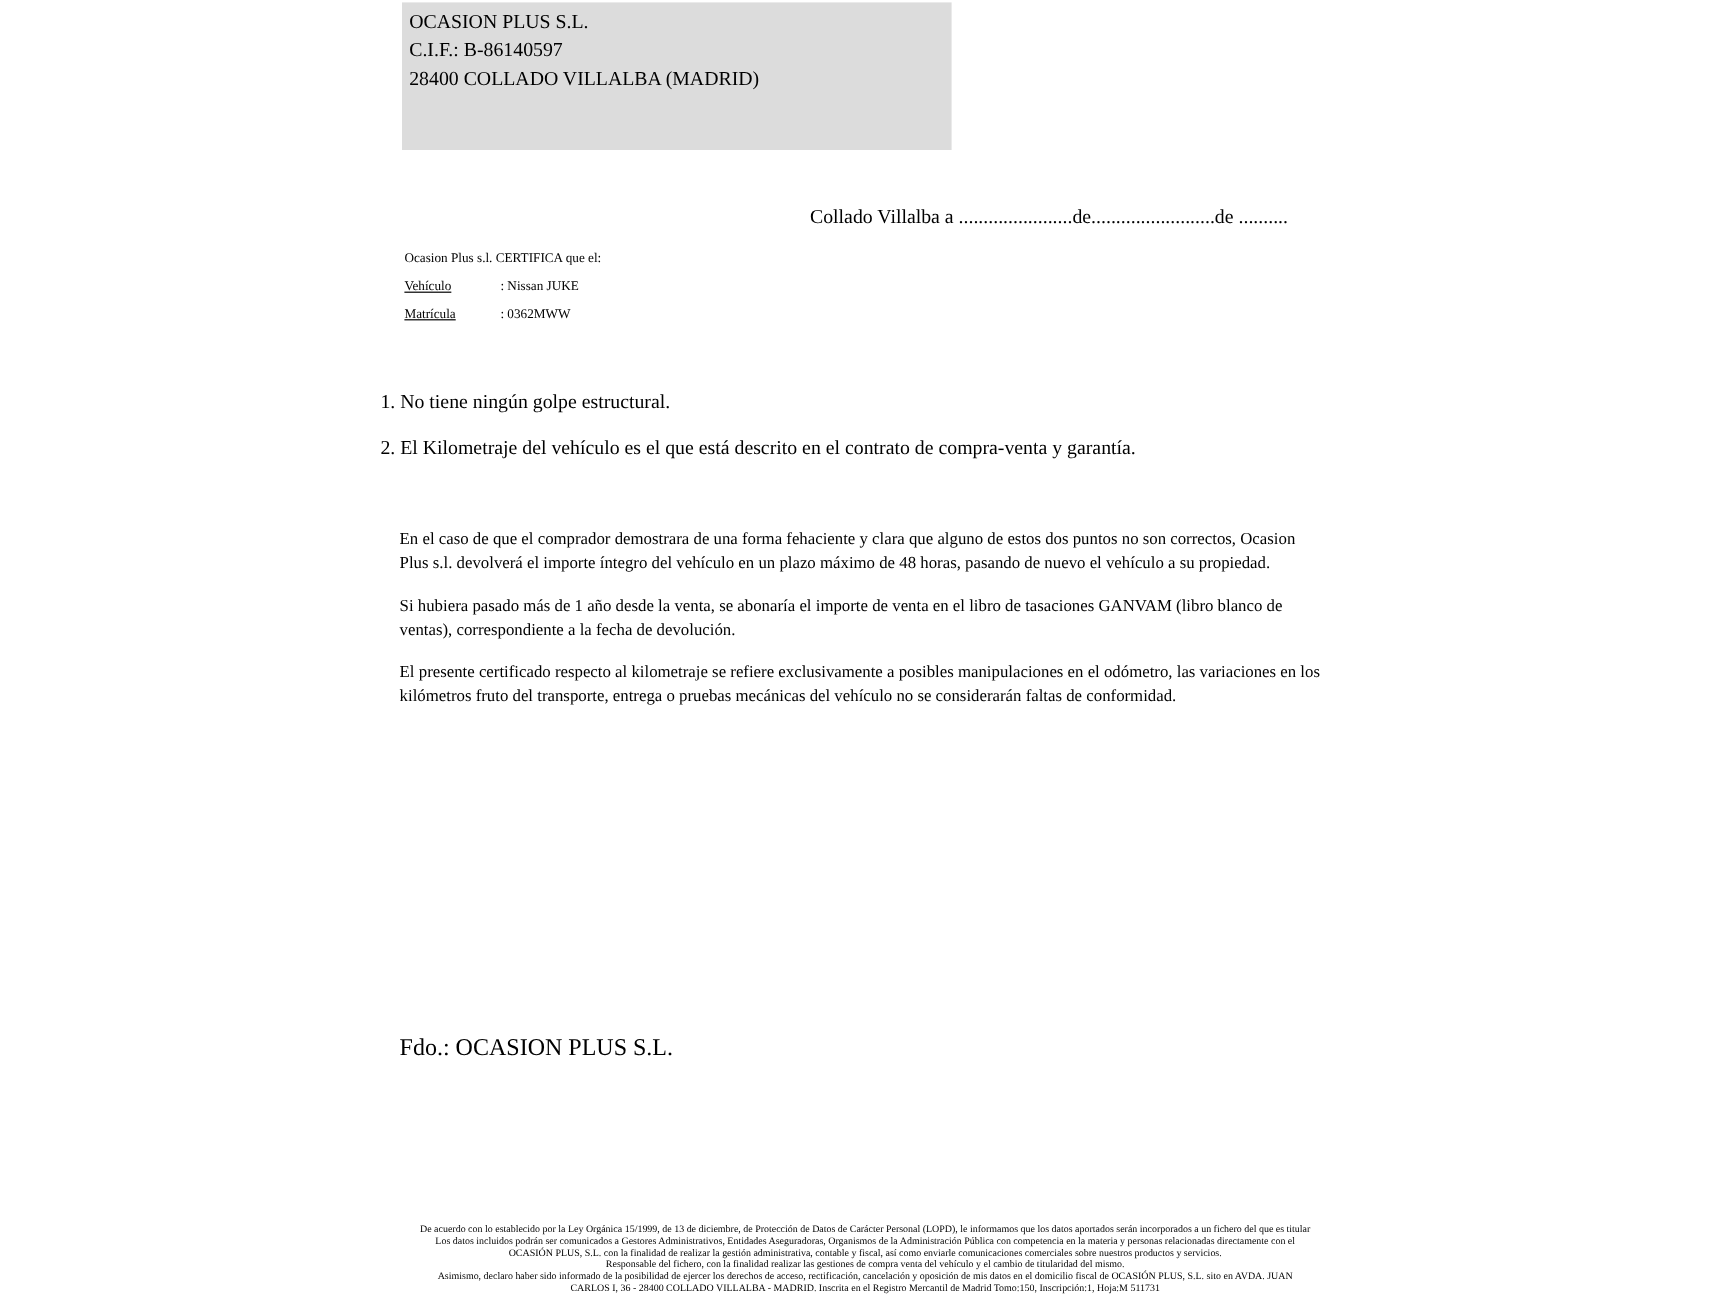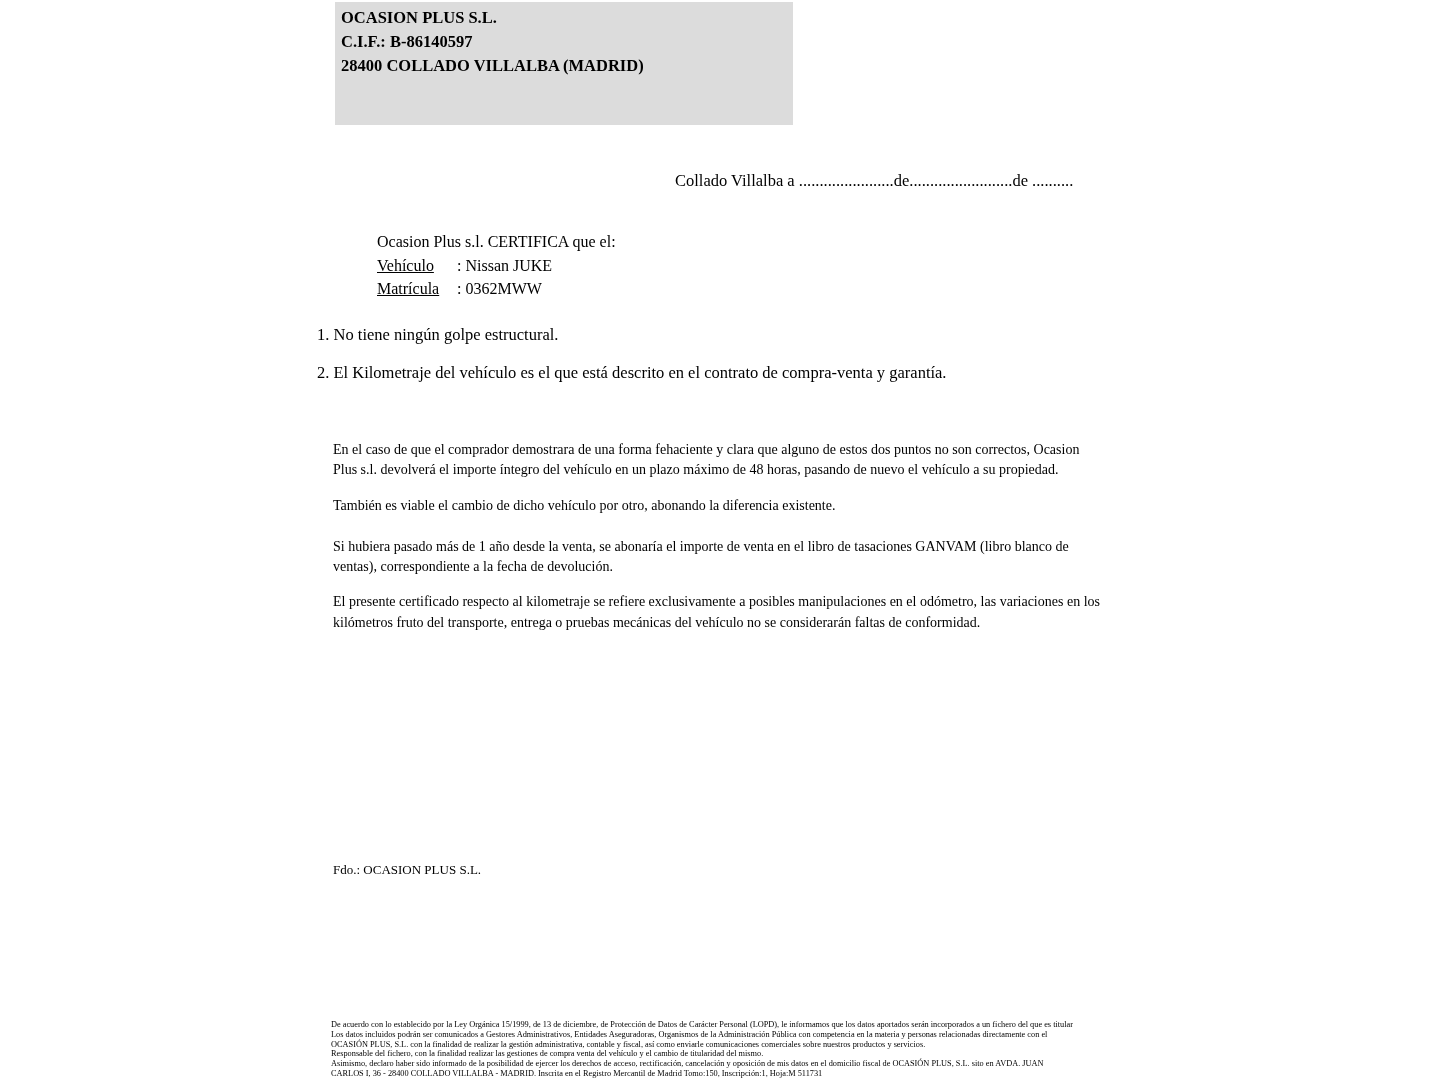--- a/index.html
+++ b/index.html
@@ -17,41 +17,40 @@
     position: absolute;
     left: 335px;
     top: 2px;
     width: 458px;
     height: 123px;
     background: #dcdcdc;
     box-sizing: border-box;
     padding: 4px 0 0 6px;
   }
   .header-box .hline {
-    font-weight: bold;
+    font-weight: normal;
     font-size: 16.5px;
     line-height: 24px;
     white-space: nowrap;
   }
 
   .date-line {
     position: absolute;
     left: 675px;
     top: 171px;
     font-size: 16.5px;
     white-space: nowrap;
   }
 
   .cert-block {
     position: absolute;
     left: 337px;
-    top: 230px;
-    font-size: 16px;
+    top: 204px;
+    font-size: 11px;
     line-height: 23.5px;
-    margin-left: 40px;
   }
   .field-row { white-space: nowrap; }
   .field-label {
     display: inline-block;
     width: 80px;
     text-decoration: underline;
   }
 
   .points-block {
     position: absolute;
@@ -73,32 +72,32 @@
   }
   .main-text p { margin: 0 0 16px 0; }
   .main-text p + p { margin-top: 0; }
   .main-text .gap-sm { margin-bottom: 15px; }
   .main-text .gap-md { margin-bottom: 21px; }
 
   .signature {
     position: absolute;
     left: 333px;
     top: 862px;
-    font-size: 13px;
+    font-size: 20px;
   }
 
   .legal-footer {
     position: absolute;
     left: 331px;
     top: 1020px;
     width: 780px;
     font-size: 8.3px;
     line-height: 9.8px;
   }
-  .legal-footer .fline { white-space: nowrap; }
+  .legal-footer .fline { white-space: nowrap; text-align: center; }
 </style>
 </head>
 <body>
 
 <div class="header-box">
   <div class="hline">OCASION PLUS S.L.</div>
   <div class="hline">C.I.F.: B-86140597</div>
   <div class="hline">28400 COLLADO VILLALBA (MADRID)</div>
 </div>
 
@@ -114,21 +113,20 @@
   </div>
 </div>
 
 <div class="points-block">
   <div class="point">1. No tiene ningún golpe estructural.</div>
   <div class="point">2. El Kilometraje del vehículo es el que está descrito en el contrato de compra-venta y garantía.</div>
 </div>
 
 <div class="main-text">
   <p class="gap-sm">En el caso de que el comprador demostrara de una forma fehaciente y clara que alguno de estos dos puntos no son correctos, Ocasion Plus s.l. devolverá el importe íntegro del vehículo en un plazo máximo de 48 horas, pasando de nuevo el vehículo a su propiedad.</p>
-  <p class="gap-md">También es viable el cambio de dicho vehículo por otro, abonando la diferencia existente.</p>
   <p class="gap-sm">Si hubiera pasado más de 1 año desde la venta, se abonaría el importe de venta en el libro de tasaciones GANVAM (libro blanco de ventas), correspondiente a la fecha de devolución.</p>
   <p>El presente certificado respecto al kilometraje se refiere exclusivamente a posibles manipulaciones en el odómetro, las variaciones en los kilómetros fruto del transporte, entrega o pruebas mecánicas del vehículo no se considerarán faltas de conformidad.</p>
 </div>
 
 <div class="signature">Fdo.: OCASION PLUS S.L.</div>
 
 <div class="legal-footer">
   <div class="fline">De acuerdo con lo establecido por la Ley Orgánica 15/1999, de 13 de diciembre, de Protección de Datos de Carácter Personal (LOPD), le informamos que los datos aportados serán incorporados a un fichero del que es titular</div>
   <div class="fline">Los datos incluidos podrán ser comunicados a Gestores Administrativos, Entidades Aseguradoras, Organismos de la Administración Pública con competencia en la materia y personas relacionadas directamente con el</div>
   <div class="fline">OCASIÓN PLUS, S.L. con la finalidad de realizar la gestión administrativa, contable y fiscal, así como enviarle comunicaciones comerciales sobre nuestros productos y servicios.</div>

